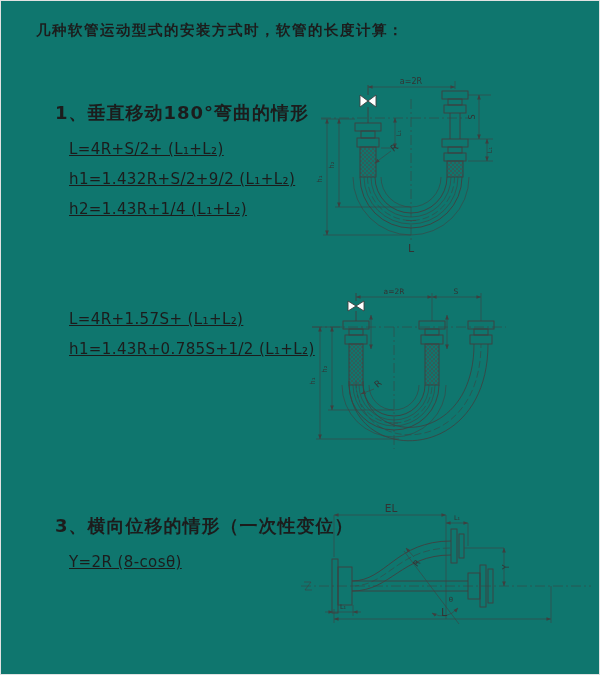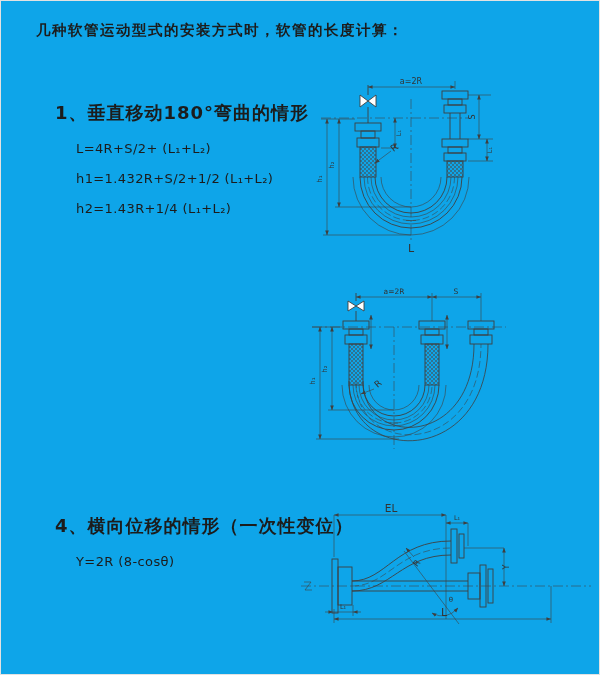--- a/index.html
+++ b/index.html
@@ -1,49 +1,51 @@
 <!DOCTYPE html>
 <html><head>
 <meta charset="utf-8">
 <style>
   html,body{margin:0;padding:0;background:#9a9a9a;}
   .page{
-    position:relative;width:600px;height:675px;background:#0ea5e9;
+    position:relative;width:600px;height:675px;background:#0f766e;
     overflow:hidden;font-family:"DejaVu Sans","Liberation Sans",sans-serif;
     color:#1c1c1c;box-sizing:border-box;border:1px solid #e2e2e2;
   }
   .title{
     position:absolute;left:35px;top:20px;font-size:14.5px;font-weight:bold;
     letter-spacing:1.5px;white-space:nowrap;
   }
   .section{position:absolute;left:54px;white-space:nowrap;}
   .heading{font-size:18px;font-weight:bold;letter-spacing:1px;margin-bottom:9px;}
-  .formula{font-size:13px;line-height:30px;margin-left:21px;letter-spacing:0.4px;}
+  .formula{font-size:15px;line-height:30px;margin-left:14px;letter-spacing:0.4px;text-decoration:underline;}
   svg.diag{position:absolute;}
   svg text{fill:#333;stroke:none;font-family:"DejaVu Sans","Liberation Sans",sans-serif;}
 </style>
 </head>
 <body>
 
 <div class="page">
 
   <div class="title">几种软管运动型式的安装方式时，软管的长度计算：</div>
 
   <div class="section" style="top:100px">
     <div class="heading">1、垂直移动180°弯曲的情形</div>
     <div class="formula">L=4R+S/2+ (L₁+L₂)</div>
-    <div class="formula">h1=1.432R+S/2+1/2 (L₁+L₂)</div>
+    <div class="formula">h1=1.432R+S/2+9/2 (L₁+L₂)</div>
     <div class="formula">h2=1.43R+1/4 (L₁+L₂)</div>
   </div>
 
   <div class="section" style="top:303px">
+    <div class="formula">L=4R+1.57S+ (L₁+L₂)</div>
+    <div class="formula">h1=1.43R+0.785S+1/2 (L₁+L₂)</div>
   </div>
 
   <div class="section" style="top:513px">
-    <div class="heading">4、横向位移的情形（一次性变位）</div>
+    <div class="heading">3、横向位移的情形（一次性变位）</div>
     <div class="formula">Y=2R (8-cosθ)</div>
   </div>
 
   <svg class="diag" style="left:310px;top:70px" width="280" height="195" viewBox="0 0 280 195">
     <defs>
       <pattern id="h1p" width="4" height="4" patternUnits="userSpaceOnUse">
         <path d="M0 4 L4 0 M0 0 L4 4" stroke="#4a4a4a" stroke-width="0.55"></path>
       </pattern>
       <marker id="a1" viewBox="0 0 10 10" refX="9.5" refY="5" markerWidth="8" markerHeight="8" orient="auto-start-reverse">
         <path d="M0 1.2 L10 5 L0 8.8 z" fill="#3f3f3f"></path>

